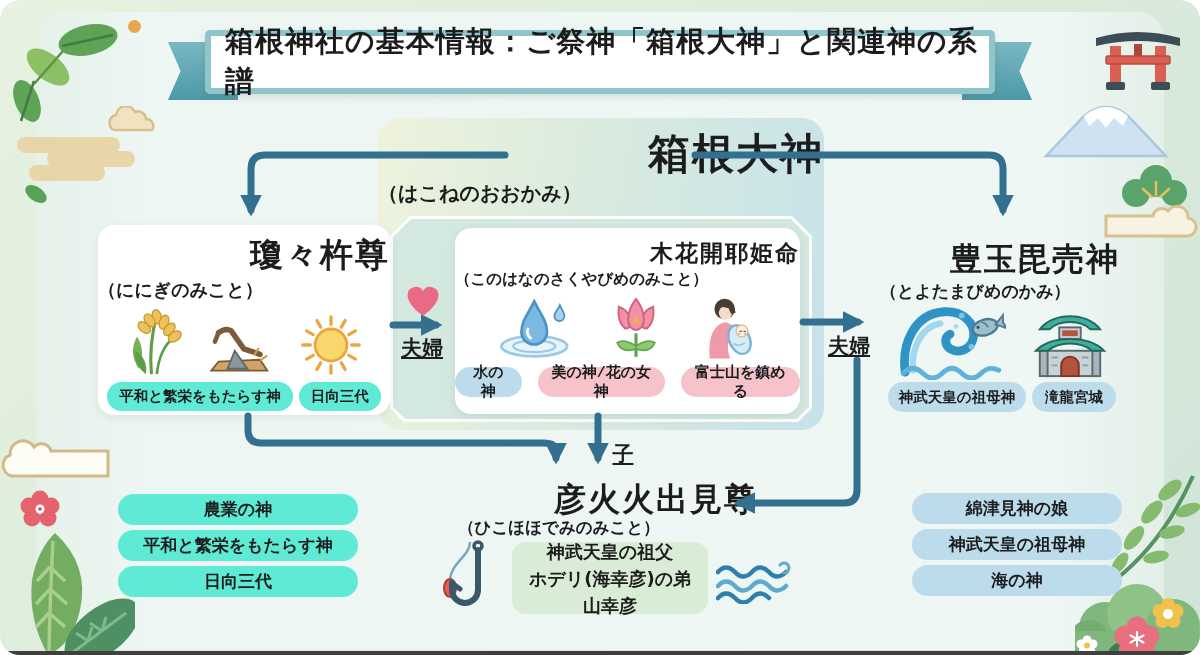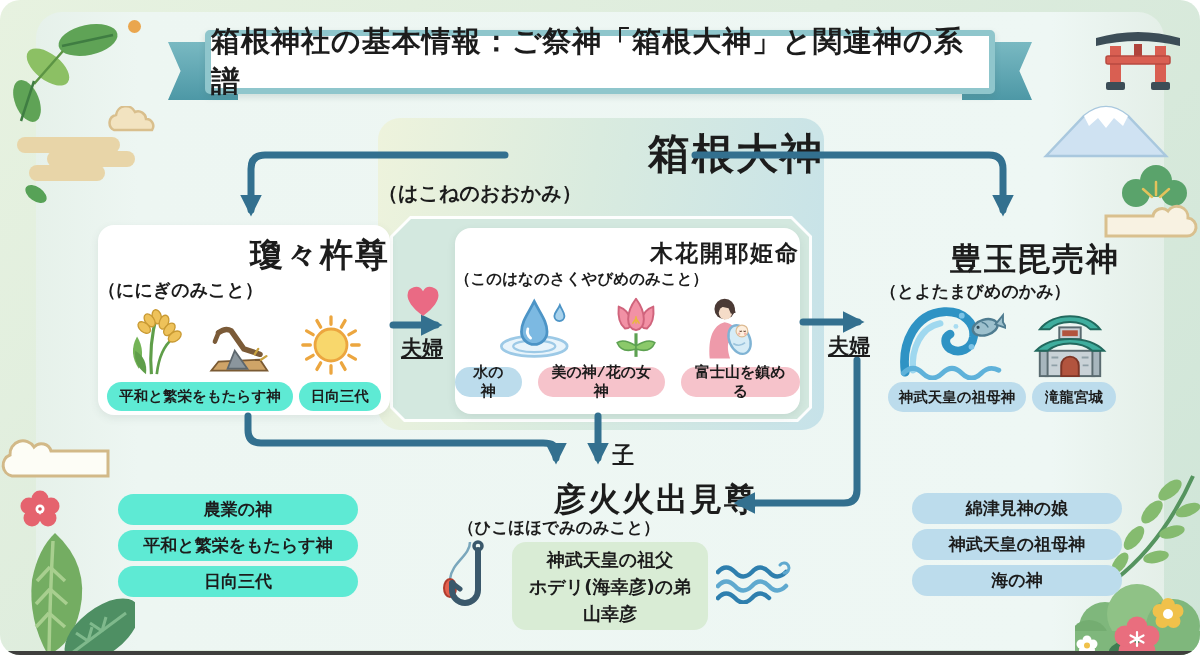--- a/index.html
+++ b/index.html
@@ -9,39 +9,39 @@
   .abs{position:absolute;}
   .inner-panel{left:36px;top:12px;width:1128px;height:638px;border-radius:26px;
     background:linear-gradient(90deg,#e6f1ea 0%,#edf6f2 9%,#eef7f4 90%,#e4efe8 100%);}
   .bottom-strip{left:0;bottom:0;width:1200px;height:4px;background:#3f3f3d;z-index:40;}
   
   .ribbon{width:70px;height:58px;top:42px;z-index:6;background:linear-gradient(180deg,#79b9c2,#4d98a6);}
   .ribbon.l{left:168px;clip-path:polygon(0 0,100% 0,100% 100%,0 100%,18% 50%);}
   .ribbon.r{left:962px;clip-path:polygon(0 0,100% 0,82% 50%,100% 100%,0 100%);}
   .banner-main{left:205px;top:30px;width:790px;height:64px;background:#fff;border:6px solid #8fc6cc;
     border-radius:5px;z-index:7;display:flex;align-items:center;justify-content:center;box-sizing:border-box;
-    box-shadow:0 3px 6px rgba(70,110,110,.18);}
+    box-shadow:0 3px 6px rgba(70,110,110,.18);padding-left:14px;}
   .banner-title{font-size:29px;font-weight:bold;letter-spacing:1px;}
   
   .grad-panel{left:378px;top:118px;width:446px;height:312px;border-radius:22px;
     background:linear-gradient(100deg,#eef3dc 0%,#d9ebdf 45%,#c6e2e9 100%);z-index:2;}
   .sub-outer{left:390px;top:216px;width:422px;height:206px;background:rgba(255,255,255,.95);z-index:3;
     clip-path:polygon(0 20px,20px 0,calc(100% - 20px) 0,100% 20px,100% calc(100% - 14px),calc(100% - 14px) 100%,14px 100%,0 calc(100% - 14px));}
   .sub-inner{position:absolute;left:3px;top:3px;right:3px;bottom:3px;background:#d3e8df;
     clip-path:polygon(0 18px,18px 0,calc(100% - 18px) 0,100% 18px,100% calc(100% - 12px),calc(100% - 12px) 100%,12px 100%,0 calc(100% - 12px));}
   .card{background:#fff;border-radius:16px;box-shadow:0 3px 8px rgba(60,90,80,.10);z-index:4;}
   .deity-name{font-weight:bold;text-align:right;letter-spacing:2px;}
   .reading{font-weight:bold;text-align:left;}
   .pill{border-radius:999px;font-weight:bold;display:flex;align-items:center;justify-content:center;
     text-align:center;box-sizing:border-box;z-index:6;}
   .pill.yellow{background:#5eead4;}
   .pill.blue{background:#bcdcec;}
   .pill.pink{background:#f6c3cb;font-family:Liberation Mono, monospace;}
   .rel-label{font-size:21px;font-weight:bold;text-align:center;z-index:8;text-decoration:underline;}
-  .note-box{left:512px;top:542px;width:196px;height:88px;background:#d9ecd5;border-radius:14px;z-index:4;
+  .note-box{left:512px;top:542px;width:196px;height:72px;background:#d9ecd5;border-radius:14px;z-index:4;
     display:flex;flex-direction:column;align-items:center;justify-content:center;font-size:18px;font-weight:bold;line-height:27px;text-align:center;}
   .iconbox{display:flex;align-items:flex-end;justify-content:space-around;}
   svg{display:block;}.z4{z-index:4}.z5{z-index:5}.z8{z-index:8}
 </style>
 </head>
 <body>
 
 <div id="stage">
 
   <div class="abs inner-panel"></div>

